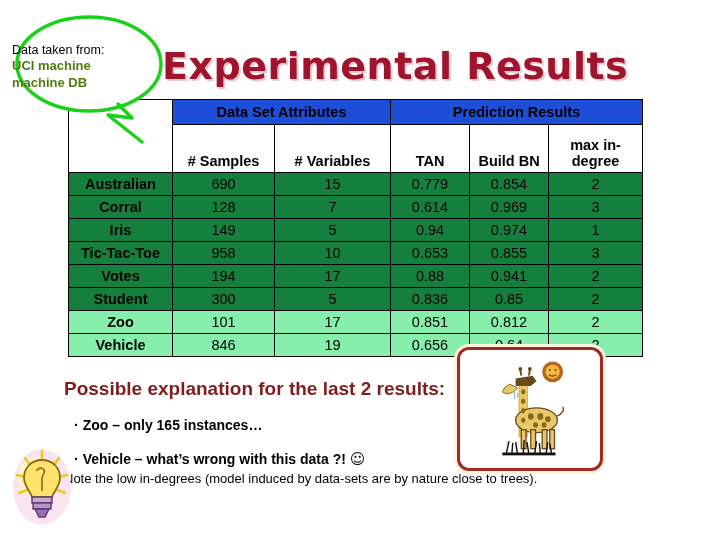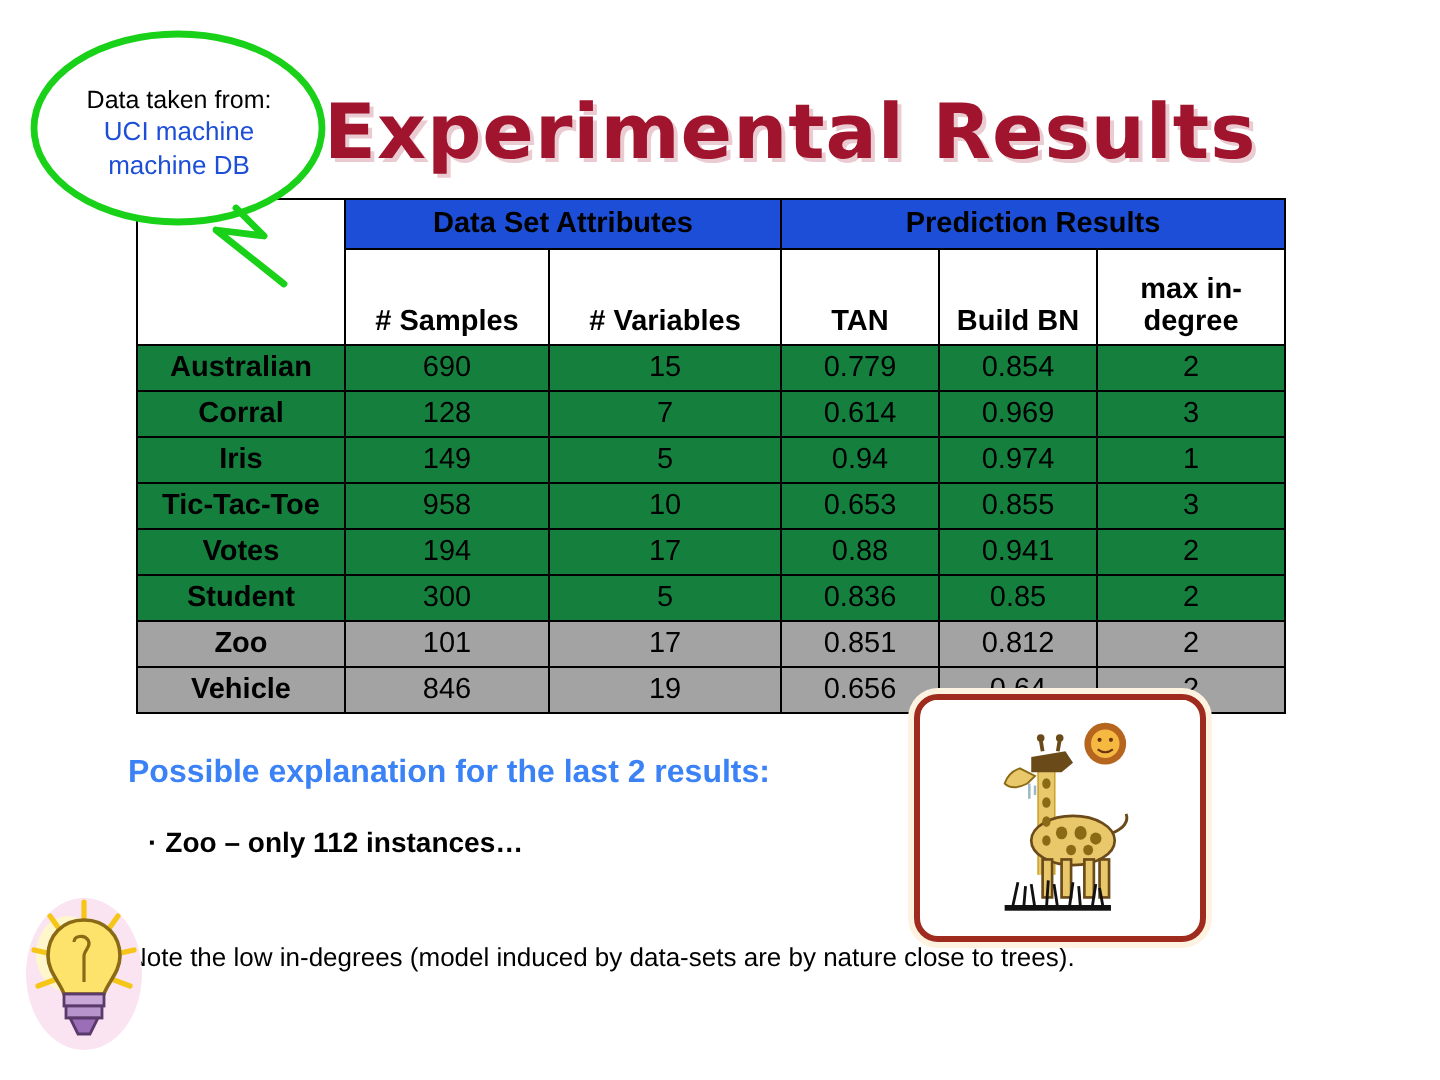--- a/index.html
+++ b/index.html
@@ -27,37 +27,37 @@
   }
   #callout .bubble-svg {
     position: absolute;
     left: 0; top: 0;
     width: 185px;
     height: 130px;
     overflow: visible;
   }
   #callout .bubble-text {
     position: absolute;
-    left: 10px;
+    left: 0;
     top: 30px;
     width: 135px;
-    text-align: center;
+    text-align: left;
     line-height: 1.28;
     z-index: 2;
   }
   #callout .bt-line1 {
     font-size: 12.5px;
     font-weight: 400;
     color: #000;
     white-space: nowrap;
   }
   #callout .bt-line2, #callout .bt-line3 {
     font-size: 13px;
-    font-weight: normal;
-    color: #1d4ed8;
+    font-weight: bold;
+    color: #4d7c0f;
     white-space: nowrap;
   }
 
   
   #title {
     position: absolute;
     left: 162px;
     top: 44px;
     font-family: "DejaVu Sans", sans-serif;
     font-size: 38px;
@@ -114,43 +114,43 @@
     height: 22px;
     font-size: 14.5px;
   }
   #results-table tbody td.name {
     font-weight: bold;
   }
   #results-table tr.hl td {
     background: #15803d;
   }
   #results-table tr.plain td {
-    background: #a3a3a3;
+    background: #86efac;
     margin-top: 12px;
   }
   
   .c0 { width: 104px; }
   .c1 { width: 102px; }
   .c2 { width: 116px; }
   .c3 { width: 79px; }
   .c4 { width: 79px; }
   .c5 { width: 94px; }
 
   
   #notes {
     position: absolute;
     left: 64px;
     top: 378px;
     width: 400px;
     z-index: 4;
   }
   #notes .note-head {
-    font-size: 16px;
-    font-weight: bold;
-    color: #3b82f6;
+    font-size: 19px;
+    font-weight: bold;
+    color: #7f1d1d;
     margin-bottom: 17px;
     white-space: nowrap;
   }
   #notes .bullet {
     font-size: 14px;
     font-weight: bold;
     color: #000;
     margin-bottom: 17px;
     margin-left: 10px;
     white-space: nowrap;
@@ -305,21 +305,25 @@
       <td>0.656</td>
       <td>0.64</td>
       <td>2</td>
     </tr>
   </tbody>
 </table>
 
 <div id="notes">
   <div class="note-head">Possible explanation for the last 2 results:</div>
   <div class="bullet">
-    <span class="dot">·</span><span>Zoo – only 112 instances…</span>
+    <span class="dot">·</span><span>Zoo – only 165 instances…</span>
+  </div>
+  <div class="bullet">
+    <span class="dot">·</span><span>Vehicle – what’s wrong with this data ?!</span>
+    <span class="smiley">☺</span>
   </div>
 </div>
 
 <div id="closing">Note the low in-degrees (model induced by data-sets are by nature close to trees).</div>
 
 <div id="lightbulb">
   <svg viewBox="0 0 60 80" width="60" height="80">
     <ellipse cx="30" cy="40" rx="29" ry="38" fill="#FBE4F2"></ellipse>
     <ellipse cx="22" cy="30" rx="16" ry="19" fill="#FFF9C4" opacity="0.85"></ellipse>
     <g stroke="#F5C518" stroke-width="2.6" stroke-linecap="round">

